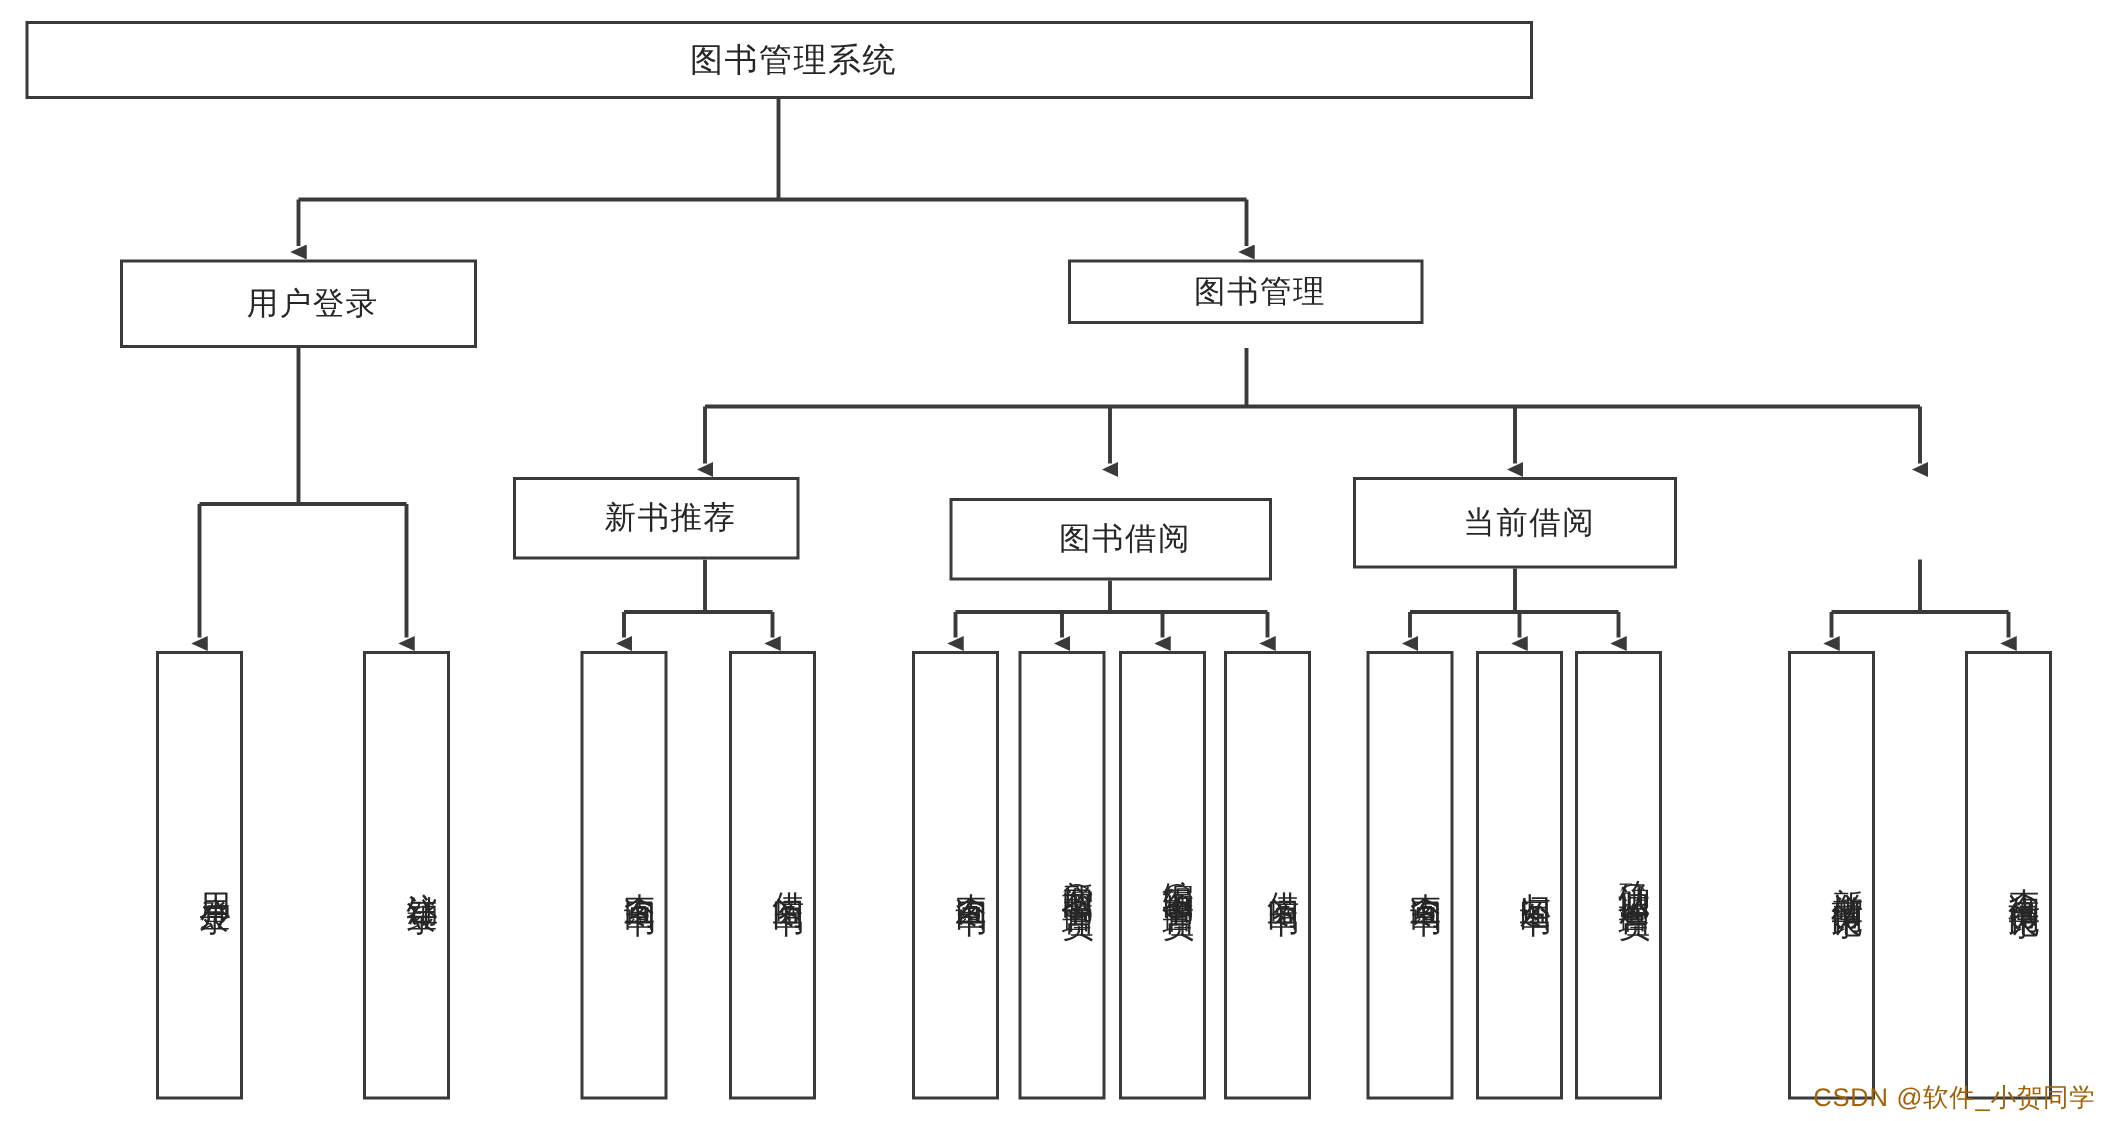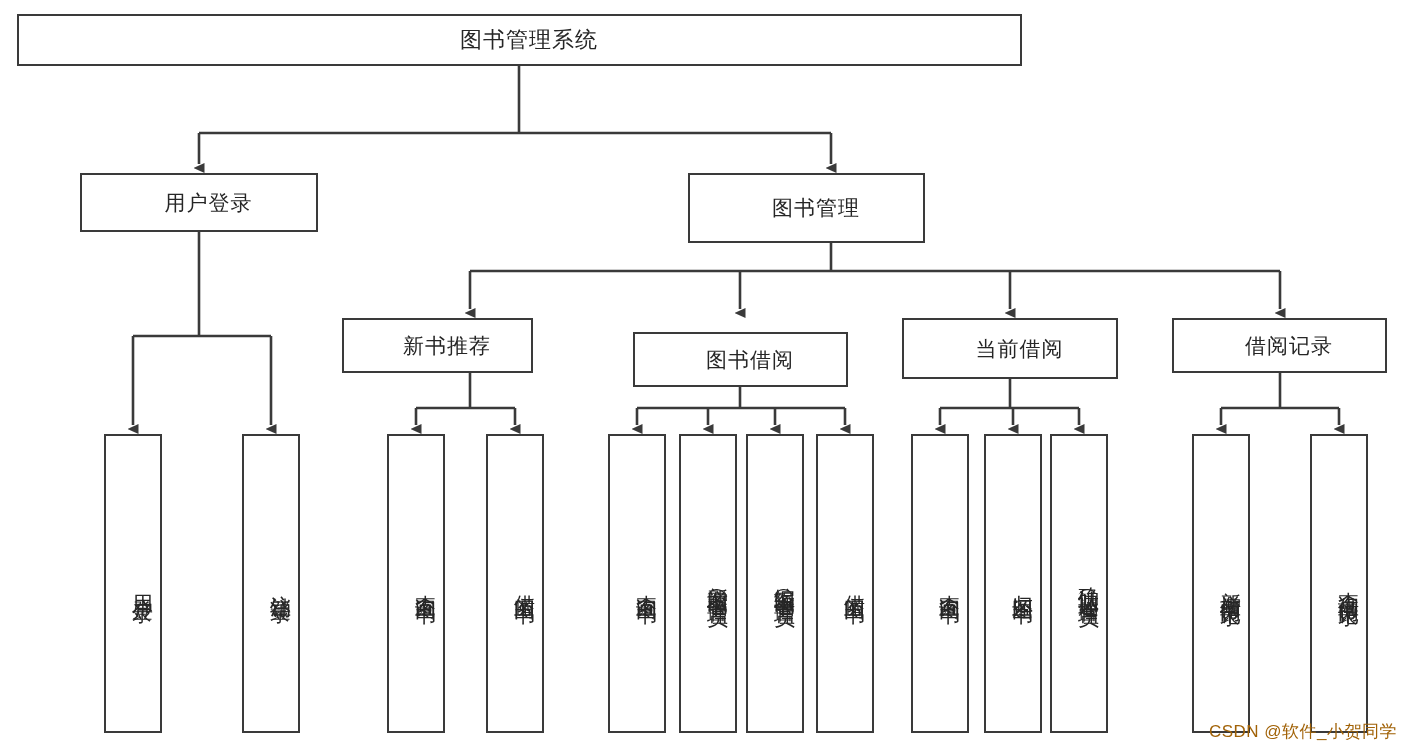--- a/index.html
+++ b/index.html
@@ -132,26 +132,25 @@
       <path d="M1280,373 L1280,408"></path>
       <path d="M1221,408 L1339,408"></path>
       <path d="M1221,408 L1221,425" marker-end="url(#arrow)"></path>
       <path d="M1339,408 L1339,425" marker-end="url(#arrow)"></path>
     </g>
   </svg>
 
   <div class="node horiz root" id="n-root" style="left: 17px; top: 14px; width: 1005px; height: 52px;">图书管理系统</div>
 
   <div class="node horiz" id="n-l2-0" style="left: 80px; top: 173px; width: 238px; height: 59px;">用户登录</div>
-  <div class="node horiz" id="n-l2-1" style="left: 688px; top: 173px; width: 237px; height: 70px;">图书管理</div>
+  <div class="node horiz" id="n-l2-1" style="left: 712px; top: 173px; width: 237px; height: 43px;">图书管理</div>
 
   <div class="node horiz" id="n-l3-0" style="left: 342px; top: 318px; width: 191px; height: 55px;">新书推荐</div>
   <div class="node horiz" id="n-l3-1" style="left: 633px; top: 332px; width: 215px; height: 55px;">图书借阅</div>
   <div class="node horiz" id="n-l3-2" style="left: 902px; top: 318px; width: 216px; height: 61px;">当前借阅</div>
-  <div class="node horiz" id="n-l3-3" style="left: 1172px; top: 318px; width: 215px; height: 55px;">借阅记录</div>
 
   <div class="node vert" id="n-lf-0" style="left: 104px; top: 434px; width: 58px; height: 299px; font-size: 21px;">用户登录</div>
   <div class="node vert" id="n-lf-1" style="left: 242px; top: 434px; width: 58px; height: 299px; font-size: 21px;">注销登录</div>
   <div class="node vert" id="n-lf-2" style="left: 387px; top: 434px; width: 58px; height: 299px; font-size: 21px;">查询图书</div>
   <div class="node vert" id="n-lf-3" style="left: 486px; top: 434px; width: 58px; height: 299px; font-size: 21px;">借阅图书</div>
   <div class="node vert" id="n-lf-4" style="left: 608px; top: 434px; width: 58px; height: 299px; font-size: 21px;">查询图书</div>
   <div class="node vert" id="n-lf-5" style="left: 679px; top: 434px; width: 58px; height: 299px; font-size: 21px;">新增图书（管理员）</div>
   <div class="node vert" id="n-lf-6" style="left: 746px; top: 434px; width: 58px; height: 299px; font-size: 21px;">编辑图书（管理员）</div>
   <div class="node vert" id="n-lf-7" style="left: 816px; top: 434px; width: 58px; height: 299px; font-size: 21px;">借阅图书</div>
   <div class="node vert" id="n-lf-8" style="left: 911px; top: 434px; width: 58px; height: 299px; font-size: 21px;">查询图书</div>

